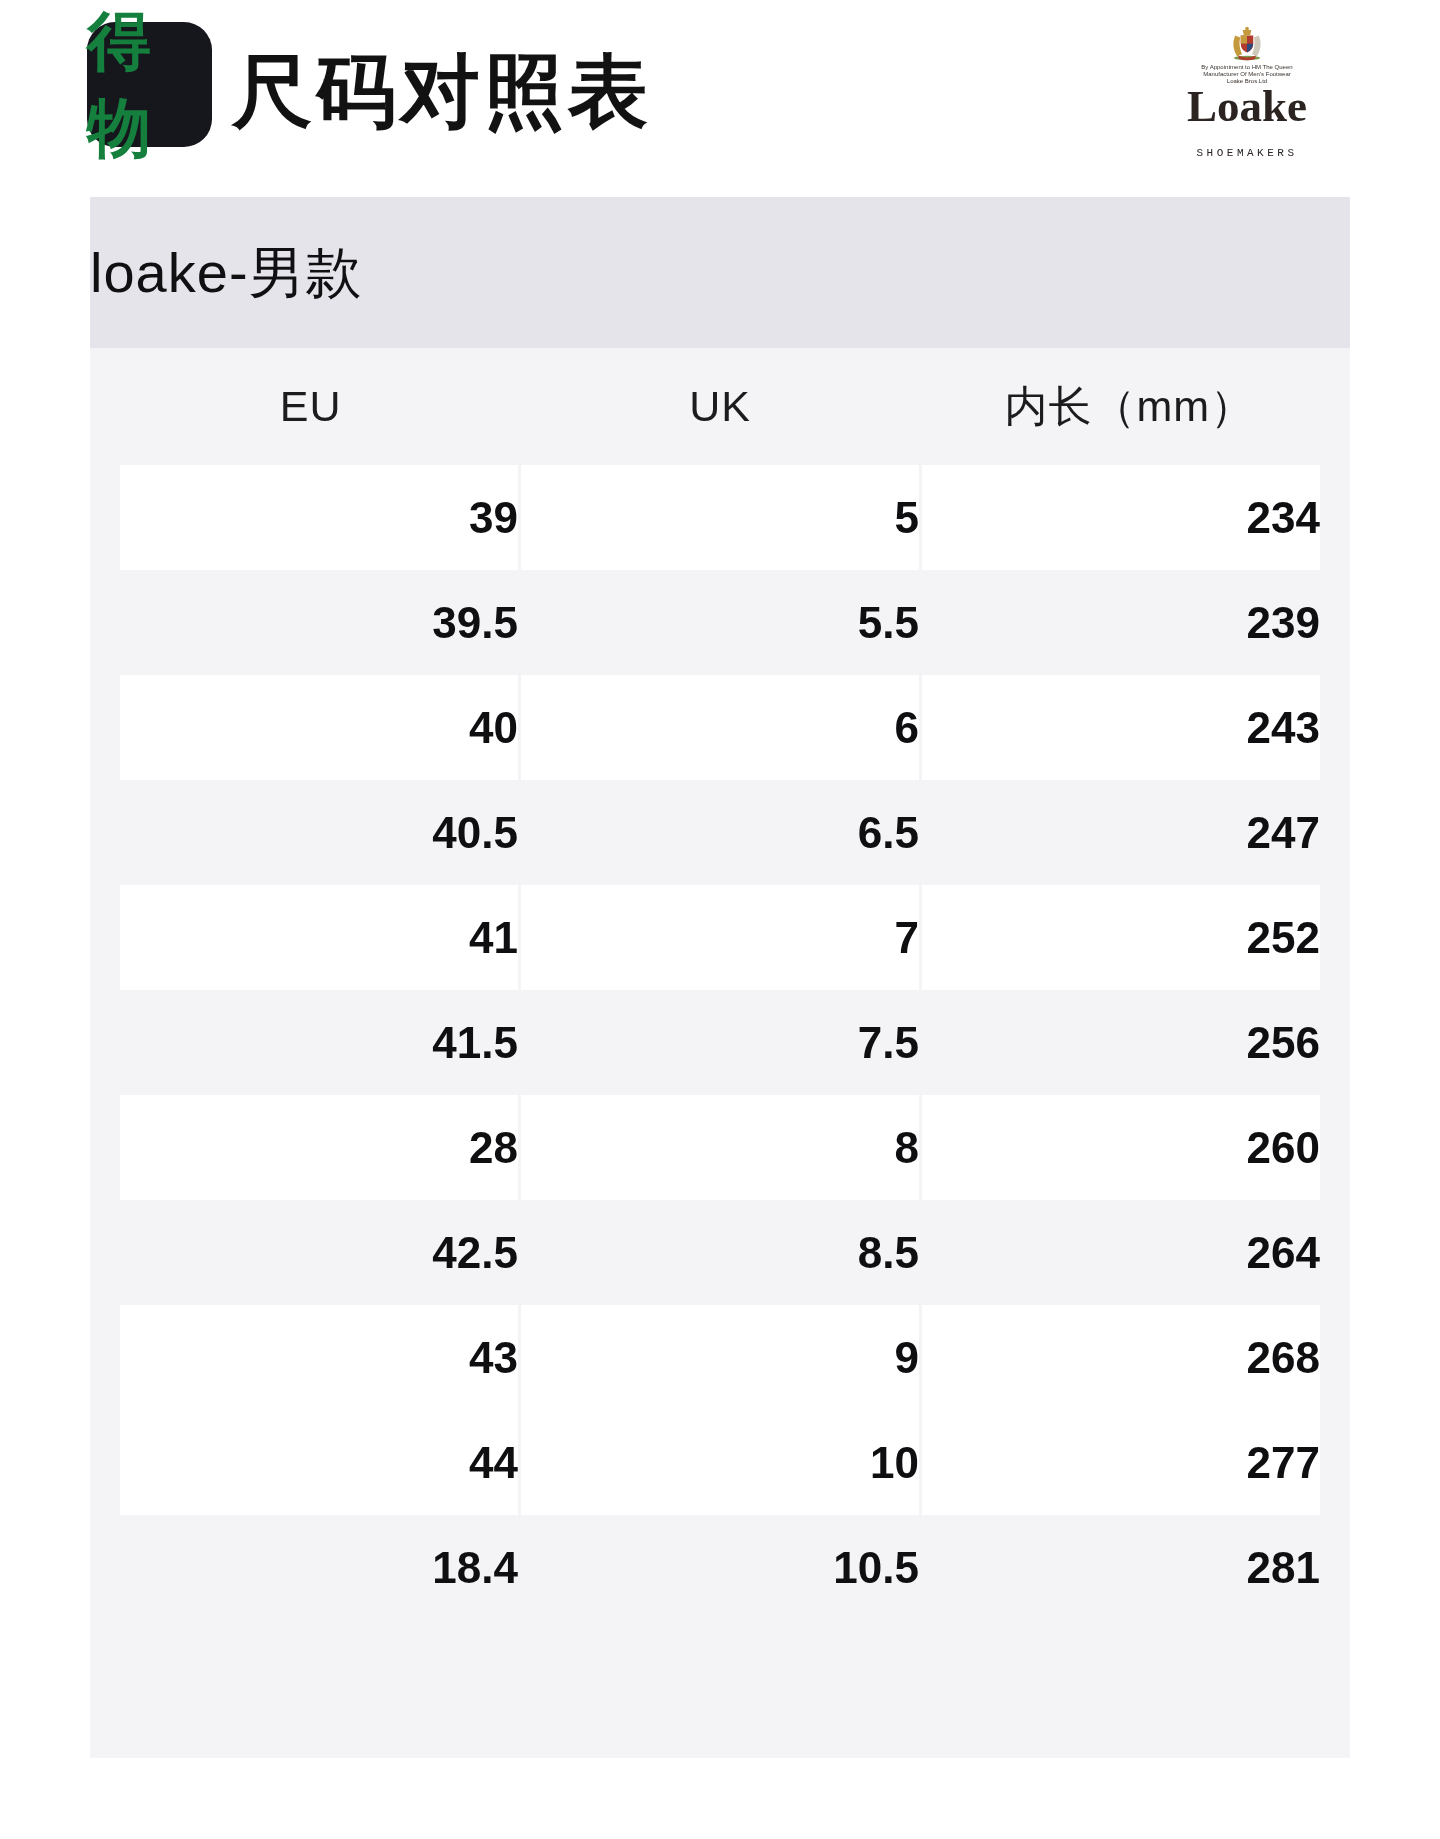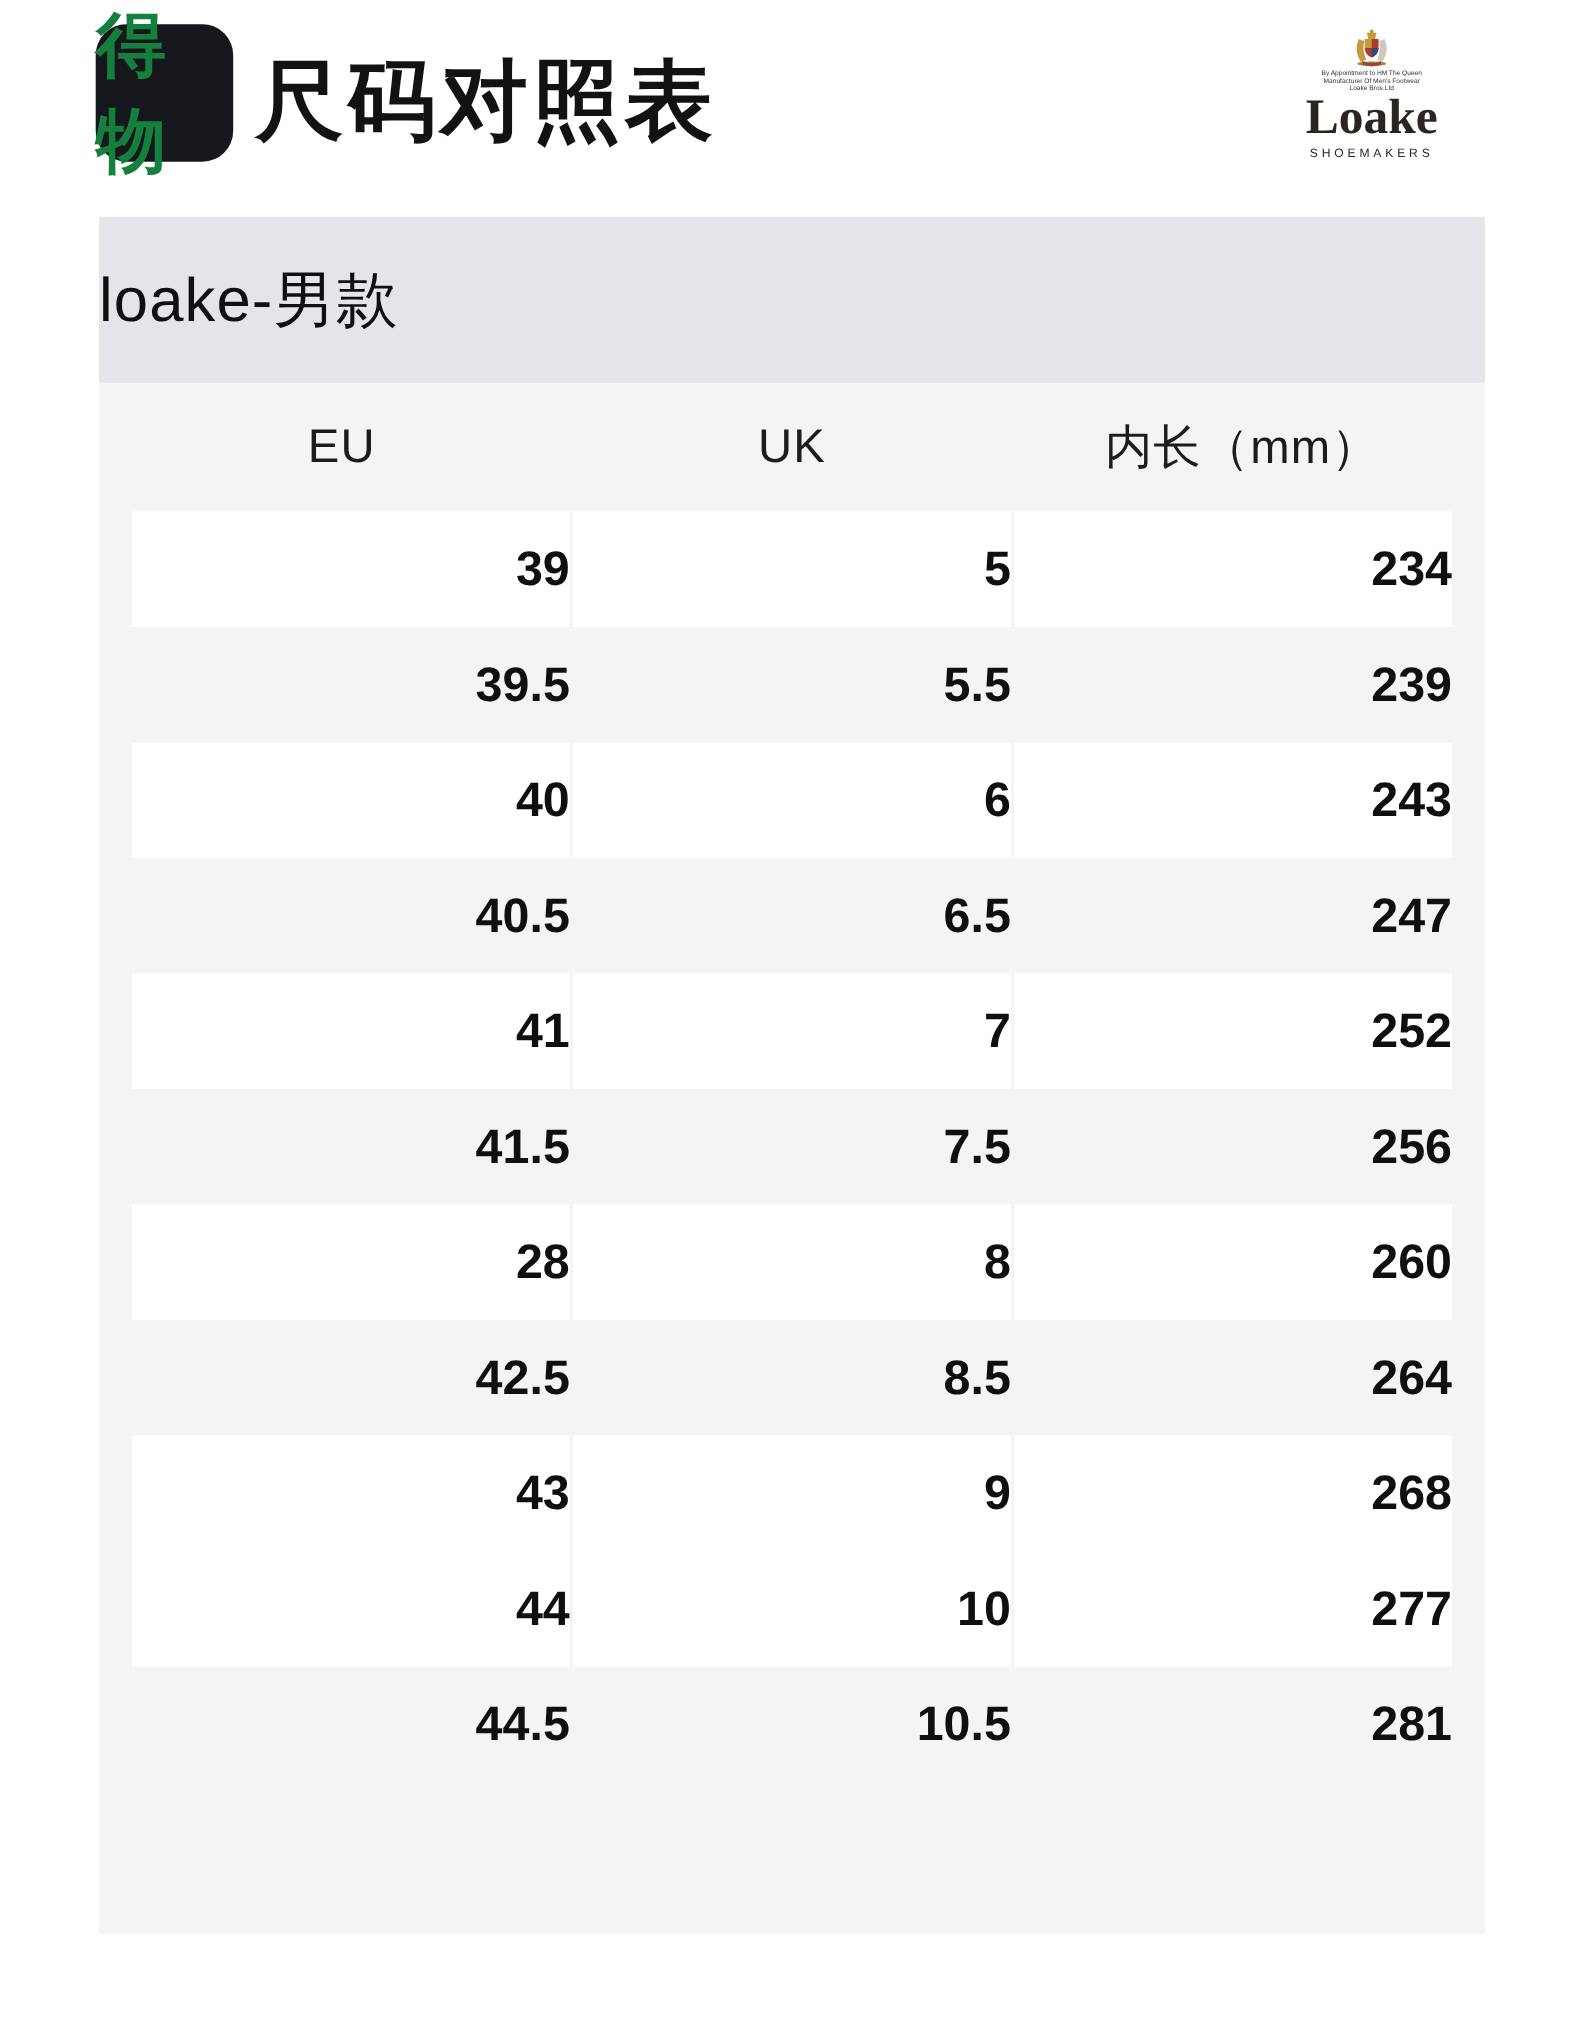--- a/index.html
+++ b/index.html
@@ -14,22 +14,22 @@
   .dewu-logo span { color:#15803d; font-size:64px; font-weight:bold; letter-spacing:4px; }
   .page-title { position:absolute; left:232px; top:52px; font-size:80px;
                 font-weight:bold; letter-spacing:4px; color:#121212; line-height:1; }
 
   .loake-logo { position:absolute; left:1168px; top:24px; width:158px;
                 text-align:center; color:#2b2420; }
   .loake-crest { display:block; margin:0 auto; }
   .appt-lines { margin-top:2px; font-size:6px; line-height:7px; color:#3a332e; }
   .loake-name { font-family:"Liberation Serif", serif; font-weight:bold;
                 font-size:45px; line-height:42px; letter-spacing:0px; color:#2b2420; }
-  .loake-sub  { font-family:Liberation Sans, sans-serif; font-size:11px;
-                letter-spacing:3.5px; margin-top:7px; color:#2b2420; }
+  .loake-sub  { font-family:Liberation Mono, monospace; font-size:11px;
+                letter-spacing:3.5px; margin-top:20px; color:#2b2420; }
 
   
   .banner { position:absolute; left:90px; top:197px; width:1260px; height:153px;
             background:#e4e4ea; display:flex; align-items:center; }
   .banner span { font-size:56px; font-weight:400; color:#101013; letter-spacing:1px; }
 
   
   .table-section { position:absolute; left:90px; top:348px; width:1260px; height:1410px;
                    background:#f4f4f7; padding:0 30px; }
   .col-headers { height:117px; display:grid; grid-template-columns:1fr 1fr 1fr;
@@ -187,21 +187,21 @@
           </div>
           <div class="cell">
             <span>10</span>
           </div>
           <div class="cell">
             <span>277</span>
           </div>
         </div>
         <div class="row">
           <div class="cell">
-            <span>44.5</span>
+            <span>18.4</span>
           </div>
           <div class="cell">
             <span>10.5</span>
           </div>
           <div class="cell">
             <span>281</span>
           </div>
         </div>
       </div>
   </div>

